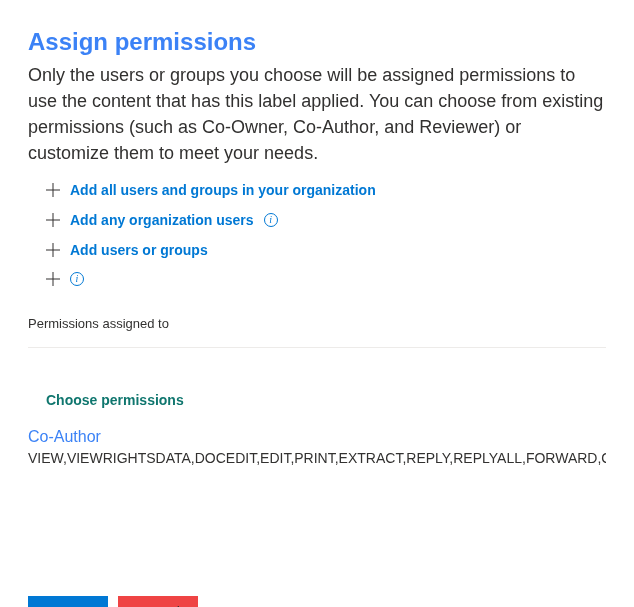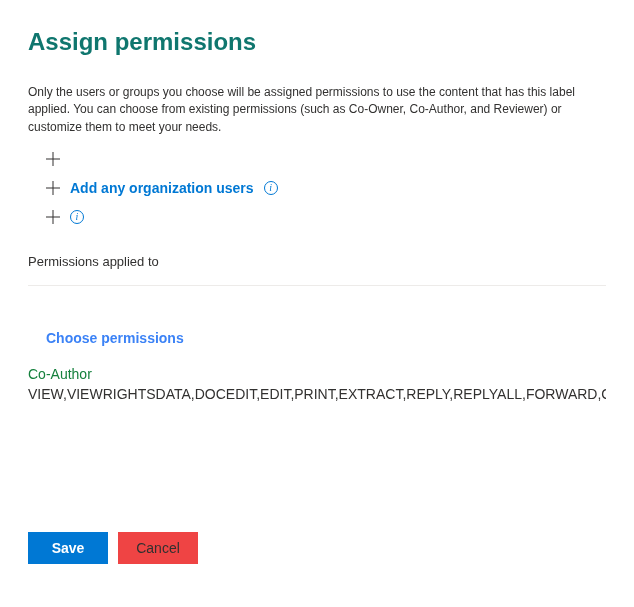--- a/index.html
+++ b/index.html
@@ -11,25 +11,25 @@
       font-family: "Segoe UI", -apple-system, BlinkMacSystemFont, sans-serif;
       background: #ffffff;
       color: #323130;
       width: 634px;
       padding: 28px 28px 20px 28px;
       font-size: 14px;
     }
     .page-title {
       font-size: 24px;
       font-weight: 700;
-      color: #0f766e;
-      margin-bottom: 28px;
+      color: #3b82f6;
+      margin-bottom: 6px;
     }
     .description {
-      font-size: 12px;
+      font-size: 18px;
       line-height: 1.45;
       color: #323130;
       margin-bottom: 16px;
     }
     .add-list {
       display: flex;
       flex-direction: column;
       gap: 14px;
       padding-left: 18px;
       margin-bottom: 30px;
@@ -89,31 +89,31 @@
       line-height: 1;
     }
     .section-header {
       font-size: 13px;
       color: #323130;
       padding-bottom: 16px;
       border-bottom: 1px solid #edebe9;
       margin-bottom: 44px;
     }
     .choose-permissions {
-      color: #3b82f6;
+      color: #0f766e;
       font-weight: 600;
       font-size: 14px;
       padding-left: 18px;
       margin-bottom: 20px;
       cursor: pointer;
       display: inline-block;
     }
     .perm-name {
-      font-size: 14px;
-      color: #15803d;
+      font-size: 16px;
+      color: #3b82f6;
       margin-bottom: 4px;
     }
     .perm-rights {
       font-size: 14px;
       color: #323130;
       white-space: nowrap;
       overflow: hidden;
     }
     .button-bar {
       display: flex;
@@ -144,33 +144,38 @@
 
 
 
 <h1 class="page-title">Assign permissions</h1>
 
 <p class="description">Only the users or groups you choose will be assigned permissions to use the content that has this label applied. You can choose from existing permissions (such as Co-Owner, Co-Author, and Reviewer) or customize them to meet your needs.</p>
 
 <div class="add-list">
   <div class="add-item">
     <span class="plus-icon"></span>
+    <span class="add-link">Add all users and groups in your organization</span>
   </div>
   <div class="add-item">
     <span class="plus-icon"></span>
     <span class="add-link">Add any organization users</span>
     <span class="info-icon">i</span>
   </div>
   <div class="add-item">
     <span class="plus-icon"></span>
+    <span class="add-link">Add users or groups</span>
+  </div>
+  <div class="add-item">
+    <span class="plus-icon"></span>
     <span class="info-icon">i</span>
   </div>
 </div>
 
-<div class="section-header">Permissions applied to</div>
+<div class="section-header">Permissions assigned to</div>
 
 <div class="choose-permissions">Choose permissions</div>
 
 <div class="perm-name">Co-Author</div>
 <div class="perm-rights">VIEW,VIEWRIGHTSDATA,DOCEDIT,EDIT,PRINT,EXTRACT,REPLY,REPLYALL,FORWARD,OBJMODEL</div>
 
 <div class="button-bar">
   <button class="btn btn-primary">Save</button>
   <button class="btn btn-default">Cancel</button>
 </div>

